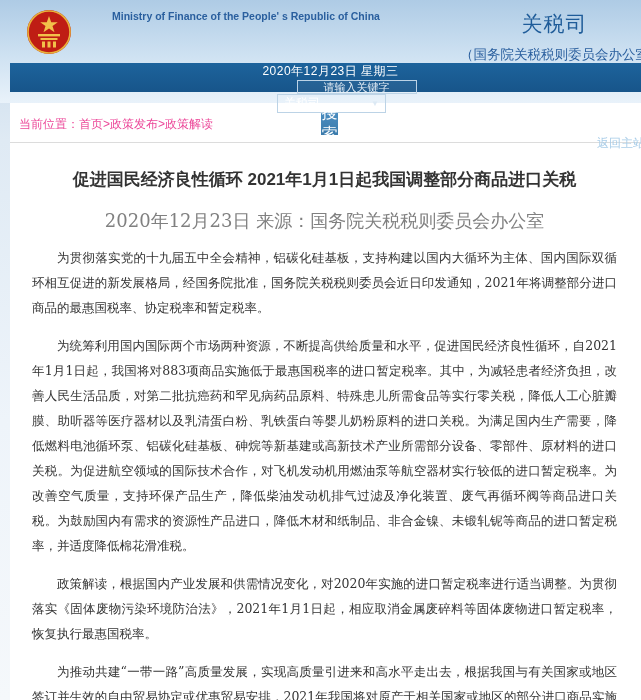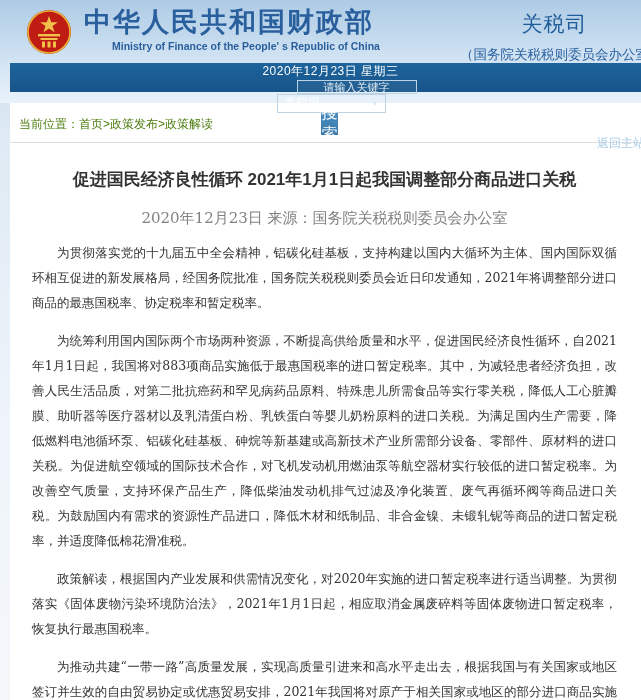--- a/index.html
+++ b/index.html
@@ -46,30 +46,30 @@
     display:flex;align-items:center;justify-content:center;
   }
   .home-link{margin-left:auto;margin-right:-4px;color:#a9cde8;text-decoration:none;white-space:nowrap;}
   
   .content{
     margin-left:10px;background:#fff;min-height:597px;
     font-family:"DejaVu Serif","Liberation Serif",serif;
   }
   .breadcrumb{
     font-family:"Liberation Sans",sans-serif;
-    font-size:12px;color:#4d7c0f;padding:13px 0 9px 9px;
+    font-size:12px;color:#ec4899;padding:13px 0 9px 9px;
     border-bottom:1px solid #dcdcdc;
   }
   .article{padding:0 24px 20px 22px;}
   .article-title{
     text-align:center;font-size:17px;font-weight:bold;color:#333;
     margin:25px 10px 0 10px;line-height:24px;
     font-family:"Liberation Sans",sans-serif;
   }
-  .article-meta{text-align:center;font-size:15px;color:#808080;margin-top:17px;}
+  .article-meta{text-align:center;font-size:18px;color:#808080;margin-top:17px;}
   .paras{margin-top:4px;}
   .para{
     font-size:12.5px;color:#333;line-height:25px;
     text-indent:2em;text-align:justify;margin:12px 0 13px 0;
   }
 </style>
 </head>
 <body>
 
 <div class="top-bg">
@@ -78,21 +78,20 @@
       <circle cx="23" cy="23" r="22" fill="#bf1d14"></circle>
       <circle cx="23" cy="23" r="21" fill="none" stroke="#e8b33a" stroke-width="1.6"></circle>
       <polygon points="23,7 25.2,13.2 31.8,13.2 26.5,17 28.5,23.2 23,19.4 17.5,23.2 19.5,17 14.2,13.2 20.8,13.2" fill="#f2c14a"></polygon>
       <rect x="12" y="25" width="22" height="2.4" fill="#f2c14a"></rect>
       <rect x="14.5" y="29" width="17" height="2" fill="#f2c14a"></rect>
       <rect x="16" y="32.5" width="3" height="6" fill="#f2c14a"></rect>
       <rect x="21.5" y="32.5" width="3" height="6" fill="#f2c14a"></rect>
       <rect x="27" y="32.5" width="3" height="6" fill="#f2c14a"></rect>
     </svg>
     <div class="brand-text">
-      <div class="org-cn">中华人民共和国财政部</div>
       <div class="org-en">Ministry of Finance of the People' s Republic of China</div>
     </div>
   </div>
   <div class="dept-box">
     <div class="dept-cn">关税司</div>
     <div class="dept-sub">（国务院关税税则委员会办公室</div>
   </div>
 
   <div class="navbar">
     <span class="nav-date">2020年12月23日 星期三</span>

